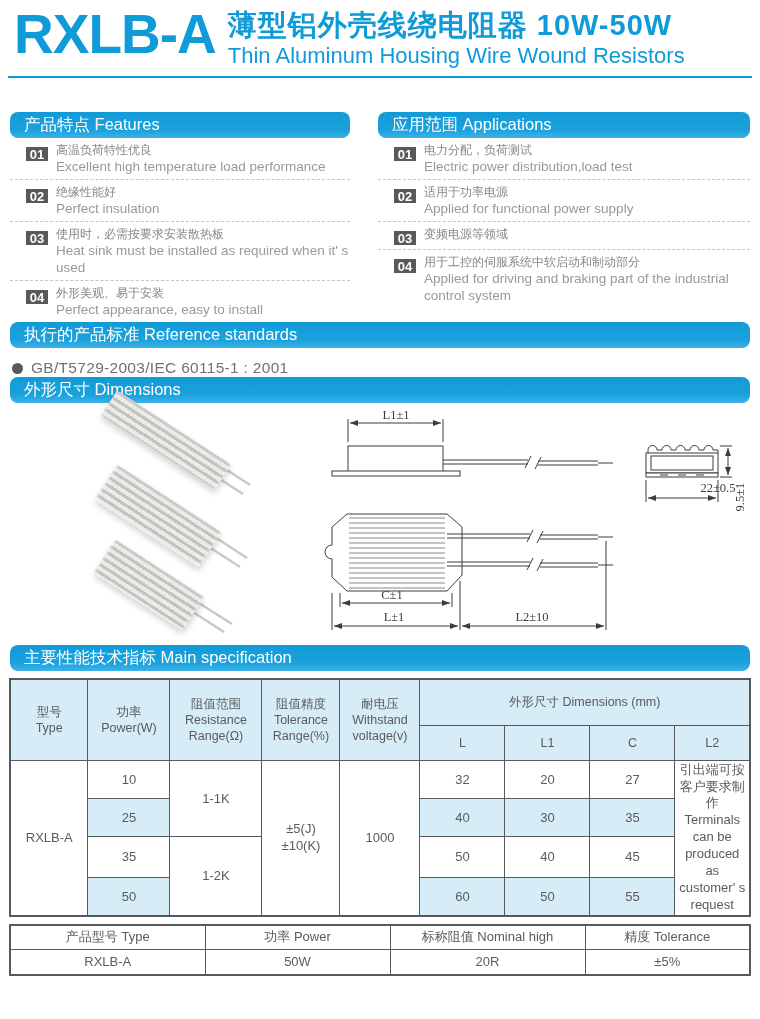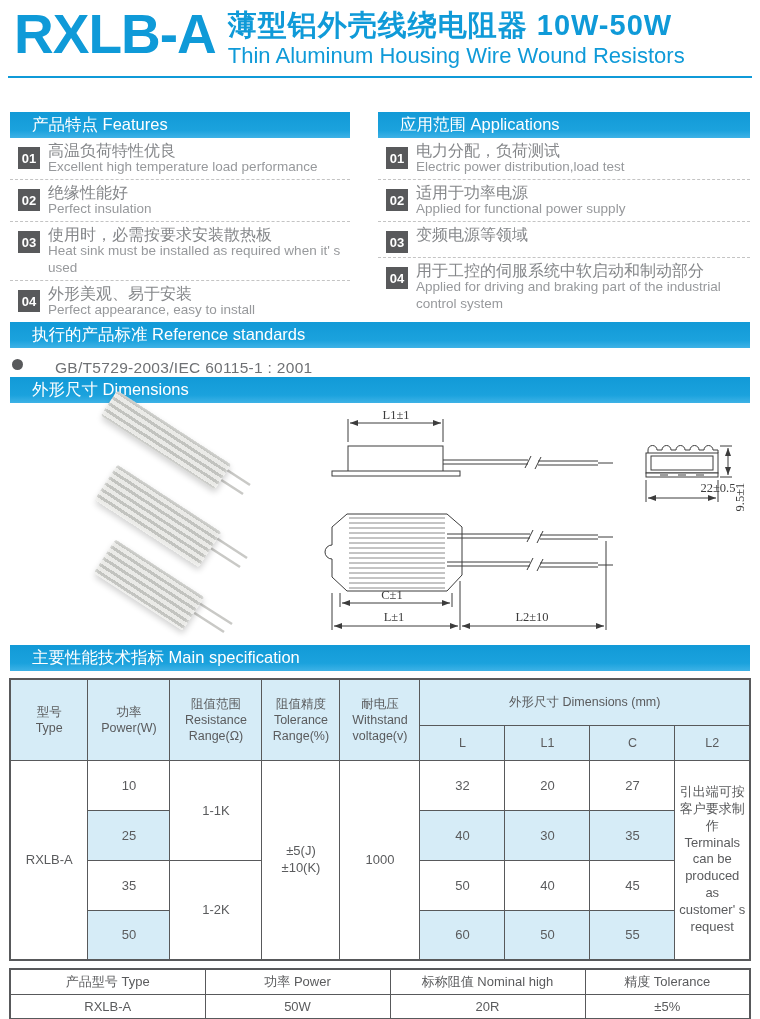--- a/index.html
+++ b/index.html
@@ -10,37 +10,37 @@
   
   .hdr { display:flex; align-items:flex-start; margin:0 8px; padding:8px 6px 8px 6px;
          border-bottom:2px solid #0f9ad8; }
   .hdr-model { font-size:55px; font-weight:bold; color:#0f9ad8; letter-spacing:-1px; line-height:.95; }
   .hdr-titles { margin-left:12px; padding-top:2px; }
   .hdr-cn { font-size:29px; font-weight:bold; color:#0f9ad8; letter-spacing:1px; line-height:1.1; }
   .hdr-en { font-size:22px; color:#0f9ad8; line-height:1.15; margin-top:1px; }
 
   
   .bar { background:linear-gradient(180deg,#129ad7 0%, #1ba2dd 70%, #3eb2e6 100%);
-         color:#fff; font-size:16.5px; padding:3px 0 4px 22px; line-height:19px; }
+         color:#fff; font-size:16.5px; padding:3px 0 4px 14px; line-height:19px;border-radius:8px; }
   .bar.full { margin:0 10px; }
 
   
   .two-col { display:flex; margin:34px 10px 0 10px; gap:28px; }
   .col-left  { width:340px; }
   .col-right { width:372px; }
   .item { display:flex; padding:5px 0 4px 0; }
   .item.sep { border-bottom:1px dashed #c4c4c4; }
-  .badge { width:22px; height:22px; background:#58595b; color:#fff; font-size:13px; font-weight:bold;
-           display:flex; align-items:center; justify-content:center; margin:4px 8px 0 8px; flex:0 0 22px; }
-  .item-cn { font-size:16px; color:#85878a; line-height:15px; }
+  .badge { width:22px; height:14px; background:#58595b; color:#fff; font-size:13px; font-weight:bold;
+           display:flex; align-items:center; justify-content:center; margin:4px 8px 0 16px; flex:0 0 22px; }
+  .item-cn { font-size:12px; color:#85878a; line-height:15px; }
   .item-en { font-size:13.5px; color:#97999c; line-height:17px; }
 
   
   .std-bar { margin-top:8px; }
-  .std-line { display:flex; align-items:flex-start; margin:11px 0 0 12px;gap:24px; }
+  .std-line { display:flex; align-items:center; margin:11px 0 0 12px; }
   .dot { width:11px; height:11px; border-radius:50%; background:#58595b; margin-right:8px; flex:0 0 11px; }
   .std-text { font-size:15.5px; color:#6f7174; letter-spacing:.3px; }
 
   
   .dims-bar { margin-top:15px; }
   .dims-area { position:relative; height:240px; margin-top:2px; }
   .draw { position:absolute; left:0; top:0; }
   .dim-label { position:absolute; transform:translateX(-50%); font-family:"Liberation Serif", serif;
                font-size:12.5px; color:#3c3c3c; white-space:nowrap; }
   .dim-label.rot { transform:translate(-50%,-50%) rotate(-90deg); }
@@ -54,21 +54,21 @@
 
   
   .spec-bar { margin-top:2px; }
   table.spec { width:740px; margin:7px auto 0 auto; border-collapse:collapse; table-layout:fixed;
                border:2px solid #58595b; }
   table.spec td, table.spec th { border:1px solid #58595b; text-align:center; vertical-align:middle;
                font-weight:normal; color:#5a5b5d; font-size:13px; padding:1px; }
   table.spec th { background:#d6ecf7; font-size:12.5px; }
   tr.hr1 th { height:46px; }
   tr.hr2 th { height:35px; }
-  tr.br td { height:50px; }
+  tr.br td { height:38px; }
   td.blue { background:#d6ecf7; }
   .pre { white-space:pre-line; line-height:1.3; }
   td.note { font-size:11px; line-height:1.3; color:#5a5b5d; padding:2px; }
 
   
   .order-bar { margin-top:20px; }
   table.order { width:740px; margin:7px auto 0 auto; border-collapse:collapse; table-layout:fixed;
                 border:2px solid #58595b; }
   table.order td, table.order th { border:1px solid #58595b; text-align:center; font-weight:normal;
                 color:#5a5b5d; font-size:13px; height:25px; }

